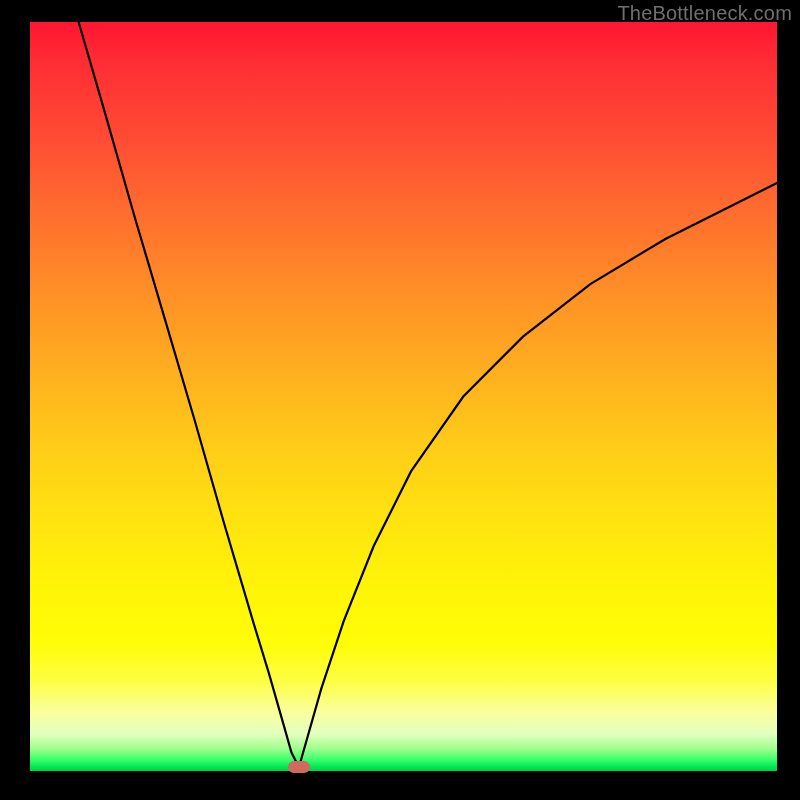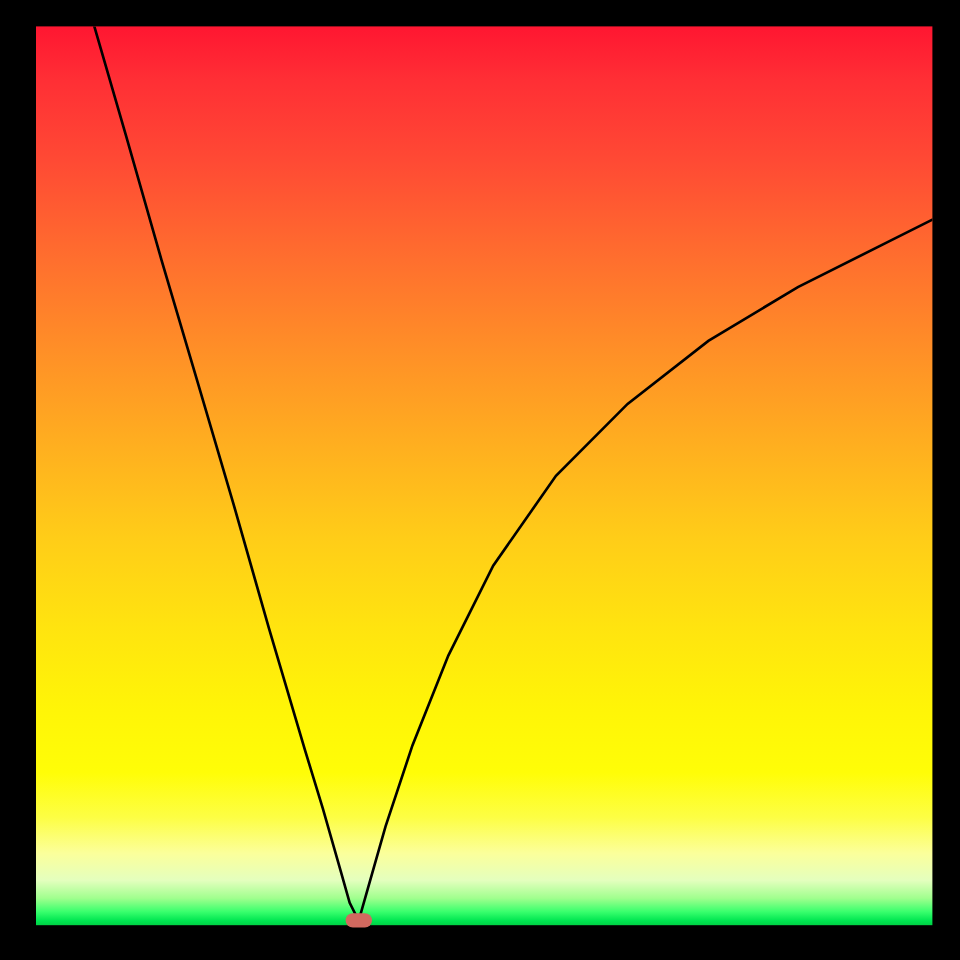--- a/index.html
+++ b/index.html
@@ -65,20 +65,21 @@
     width: 22px;
     height: 12px;
     border-radius: 6px;
     background: #d1695f;
   }
 </style>
 </head>
 <body>
 
 <div class="frame">
+  <div class="watermark">TheBottleneck.com</div>
 
   <div class="plot">
     <svg class="curve" viewBox="0 0 747 749" preserveAspectRatio="none">
       <path fill="none" stroke="#000" stroke-width="2.2" stroke-linecap="round" d="M 48.6 0.0 L 74.7 89.9 L 104.6 194.7 L 134.5 295.9 L 164.3 397.0 L 194.2 501.8 L 224.1 602.9 L 239.0 651.6 L 254.0 704.1 L 261.4 730.3 L 268.9 745.3 M 268.9 745.3 L 276.4 719.0 L 291.3 666.6 L 313.7 599.2 L 343.6 524.3 L 381.0 449.4 L 433.3 374.5 L 493.0 314.6 L 560.3 262.1 L 634.9 217.2 L 709.6 179.8 L 747.0 161.0"></path>
     </svg>
     <div class="marker" style="left:257.9px;top:738.5px;"></div>
   </div>
 </div>
 
 </body></html>

